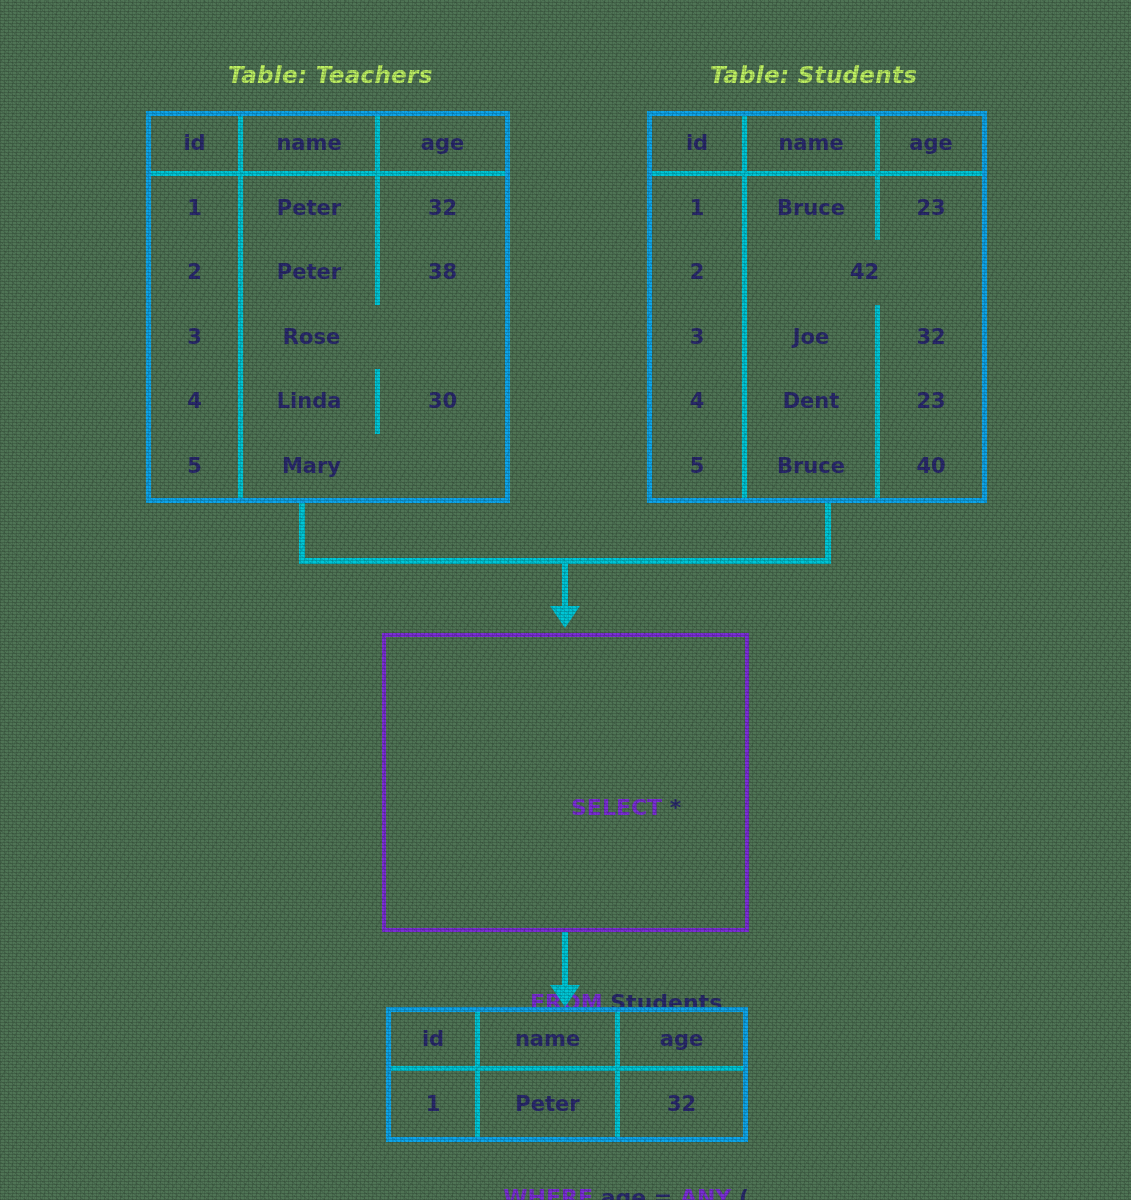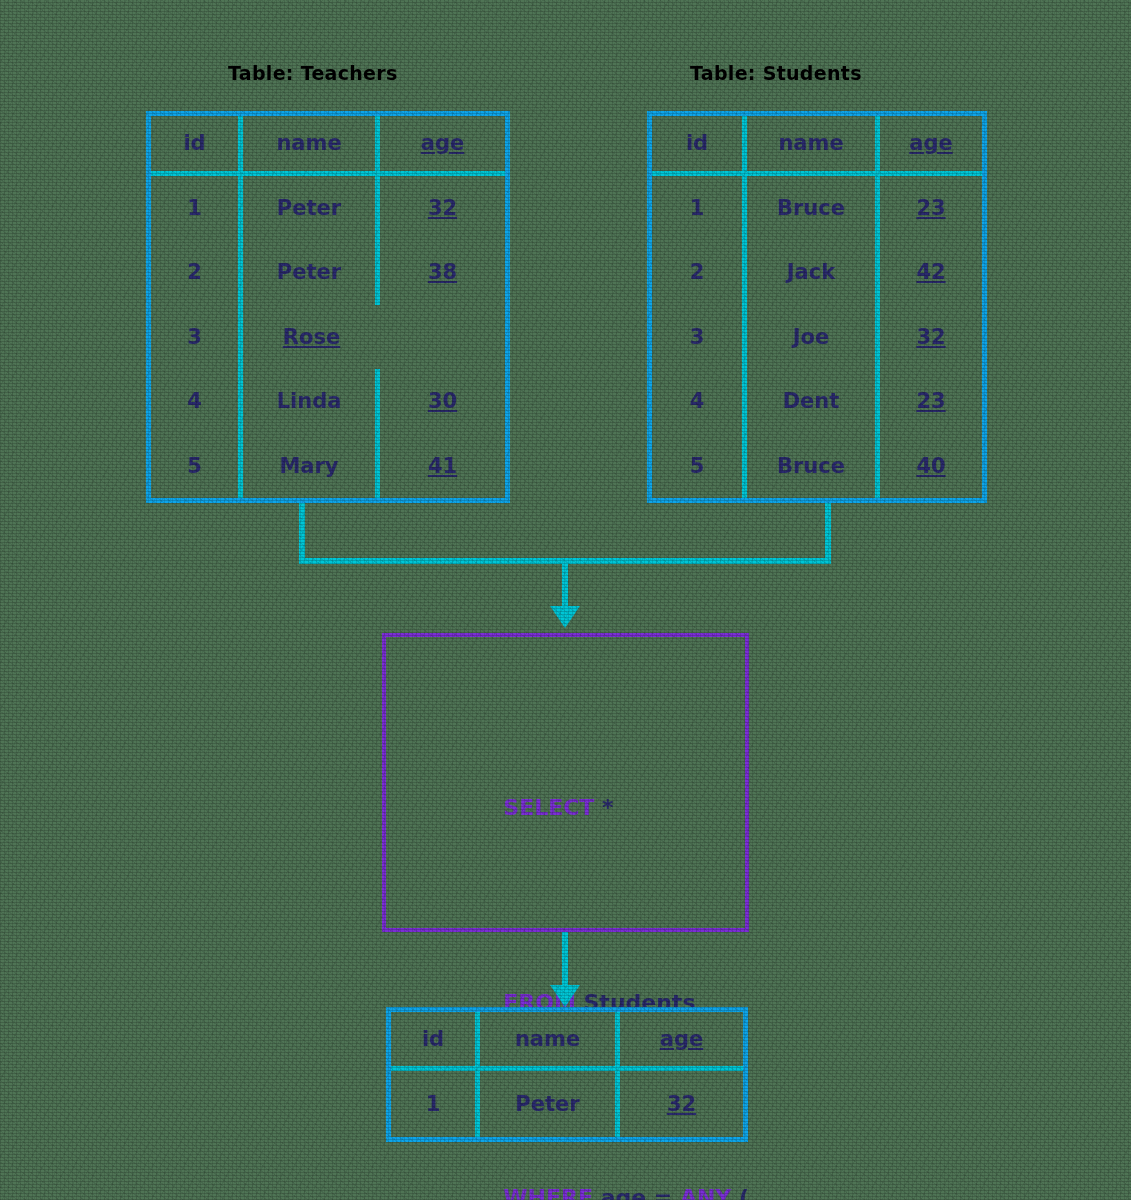--- a/index.html
+++ b/index.html
@@ -18,25 +18,26 @@
       repeating-linear-gradient(0deg, rgba(0,0,0,.30) 0 1px, rgba(0,0,0,0) 1px 3px),
       repeating-linear-gradient(90deg, rgba(0,0,0,.22) 0 1px, rgba(0,0,0,0) 1px 4px),
       repeating-linear-gradient(37deg, rgba(0,0,0,.18) 0 1px, rgba(0,0,0,0) 1px 5px),
       repeating-linear-gradient(117deg, rgba(0,0,0,.16) 0 1px, rgba(0,0,0,0) 1px 7px);
     mix-blend-mode:multiply;
   }
   .stage{position:absolute;inset:0;z-index:10;}
 
   .tbl-title{
     position:absolute;
-    color:#000000;
+    color:#bef264;
     font-weight:bold;
-    font-size:19px;
+    font-size:23px;
     letter-spacing:.3px;
     white-space:nowrap;
+    font-style:italic;
   }
 
   .tbl{
     position:absolute;
     border:5px solid #0ea5e9;
     box-sizing:border-box;
     display:flex;
     flex-direction:column;
   }
   .tbl .hdr{
@@ -45,21 +46,21 @@
   }
   .tbl .row{display:flex;}
   .tbl .cell{
     box-sizing:border-box;
     display:flex;align-items:center;justify-content:center;
     color:#2a2a6e;
     font-weight:bold;
     font-size:21px;
     border-right:5px solid #00c6d6;
   }
-  .tbl .cell:last-child{border-right:none;text-decoration:underline;}
+  .tbl .cell:last-child{border-right:none;}
 
   
   #teachers{left:146px;top:111px;width:364px;height:392px;}
   #teachers .hdr{height:56px;}
   #teachers .row{height:66px;}
   #teachers .c0{width:92px;}
   #teachers .c1{width:137px;}
   #teachers .c2{width:auto;flex:1;}
 
   
@@ -105,21 +106,21 @@
     box-sizing:border-box;
   }
   .sql{
     position:absolute;
     left:56px;top:34px;
     font-size:22px;
     font-weight:bold;
     line-height:39px;
     white-space:pre;
   }
-  .sql .line{white-space:pre;}
+  .sql .line{white-space:pre;text-align:center;}
   .kw{color:#7b2fd6;}
   .idf{color:#2a2a6e;}
 </style>
 </head>
 <body>
 
 <div class="stage">
 
   <div class="tbl-title" style="left:228px;top:62px;">Table: Teachers</div>
 
@@ -144,40 +145,38 @@
       <div class="cell c1">Rose</div>
     </div>
     <div class="row">
       <div class="cell c0">4</div>
       <div class="cell c1">Linda</div>
       <div class="cell c2">30</div>
     </div>
     <div class="row">
       <div class="cell c0">5</div>
       <div class="cell c1">Mary</div>
-      <div class="cell c2">41</div>
-    </div>
-  </div>
-
-  <div class="tbl-title" style="left:690px;top:62px;">Table: Students</div>
+    </div>
+  </div>
+
+  <div class="tbl-title" style="left:710px;top:62px;">Table: Students</div>
 
   <div class="tbl" id="students">
     <div class="hdr">
       <div class="cell c0">id</div>
       <div class="cell c1">name</div>
       <div class="cell c2">age</div>
     </div>
     <div class="row">
       <div class="cell c0">1</div>
       <div class="cell c1">Bruce</div>
       <div class="cell c2">23</div>
     </div>
     <div class="row">
       <div class="cell c0">2</div>
-      <div class="cell c1">Jack</div>
       <div class="cell c2">42</div>
     </div>
     <div class="row">
       <div class="cell c0">3</div>
       <div class="cell c1">Joe</div>
       <div class="cell c2">32</div>
     </div>
     <div class="row">
       <div class="cell c0">4</div>
       <div class="cell c1">Dent</div>

